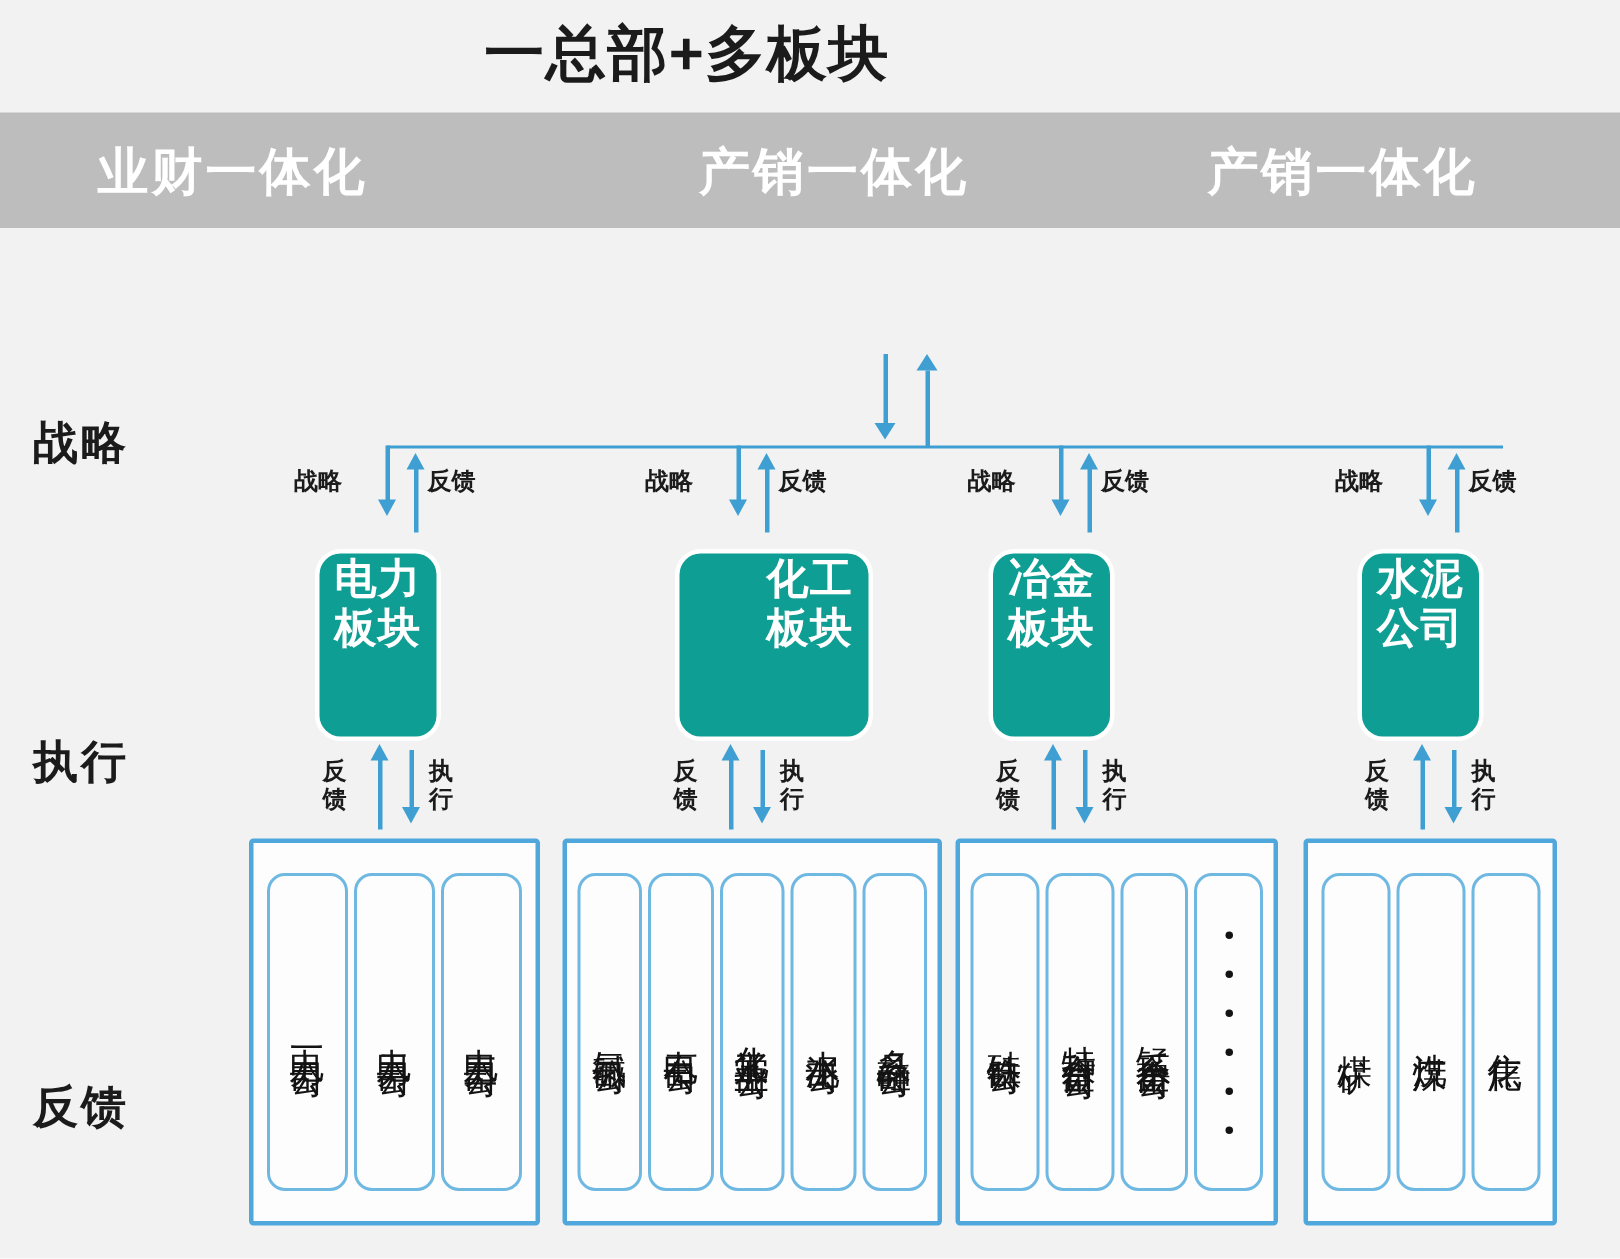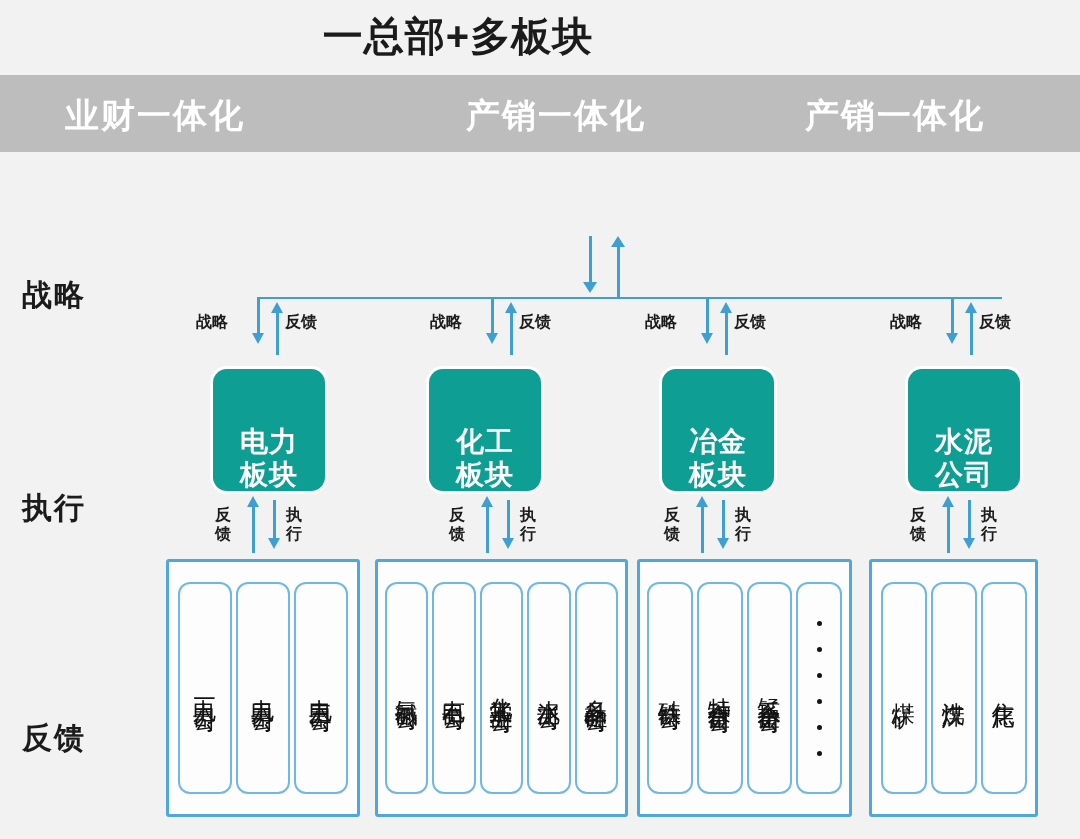--- a/index.html
+++ b/index.html
@@ -124,26 +124,26 @@
     text-align: center;
     font-size: 16px;
     line-height: 19px;
     white-space: normal;
     word-break: break-all;
   }
 
   
   .sector {
     position: absolute;
-    width: 112px; height: 122px;
+    width: 78px; height: 122px;
     background: #0e9e93;
     border-radius: 14px;
     box-shadow: 0 0 0 3px #ffffff;
     display: flex;
-    align-items: flex-end;
+    align-items: flex-start;
     justify-content: center;
   }
   .sector-text {
     font-size: 28px;
     font-weight: bold;
     color: #ffffff;
     text-align: center;
     line-height: 33px;
     letter-spacing: 1px;
     width: 58px;
@@ -248,21 +248,21 @@
   <div class="vline" style="left:951px; top:297px; width:3px; height:40px;"></div>
   <div class="arrow-down lt" style="left:946px; top:333px;"></div>
   <div class="vline" style="left:970px; top:312px; width:3px; height:43px;"></div>
   <div class="arrow-up lt" style="left:965px; top:302px;"></div>
   <div class="conn-label" style="left:890px; top:313px;">战略</div>
   <div class="conn-label" style="left:979px; top:313px;">反馈</div>
 
   <div class="sector" style="left:213px; top:369px;">
     <span class="sector-text">电力板块</span>
   </div>
-  <div class="sector" style="left:429px; top:369px;">
+  <div class="sector" style="left:453px; top:369px;padding-left:48px;">
     <span class="sector-text">化工板块</span>
   </div>
   <div class="sector" style="left:662px; top:369px;">
     <span class="sector-text">冶金板块</span>
   </div>
   <div class="sector" style="left:908px; top:369px;">
     <span class="sector-text">水泥公司</span>
   </div>
 
   <div class="vline" style="left:252px; top:505px; width:3px; height:48px;"></div>

